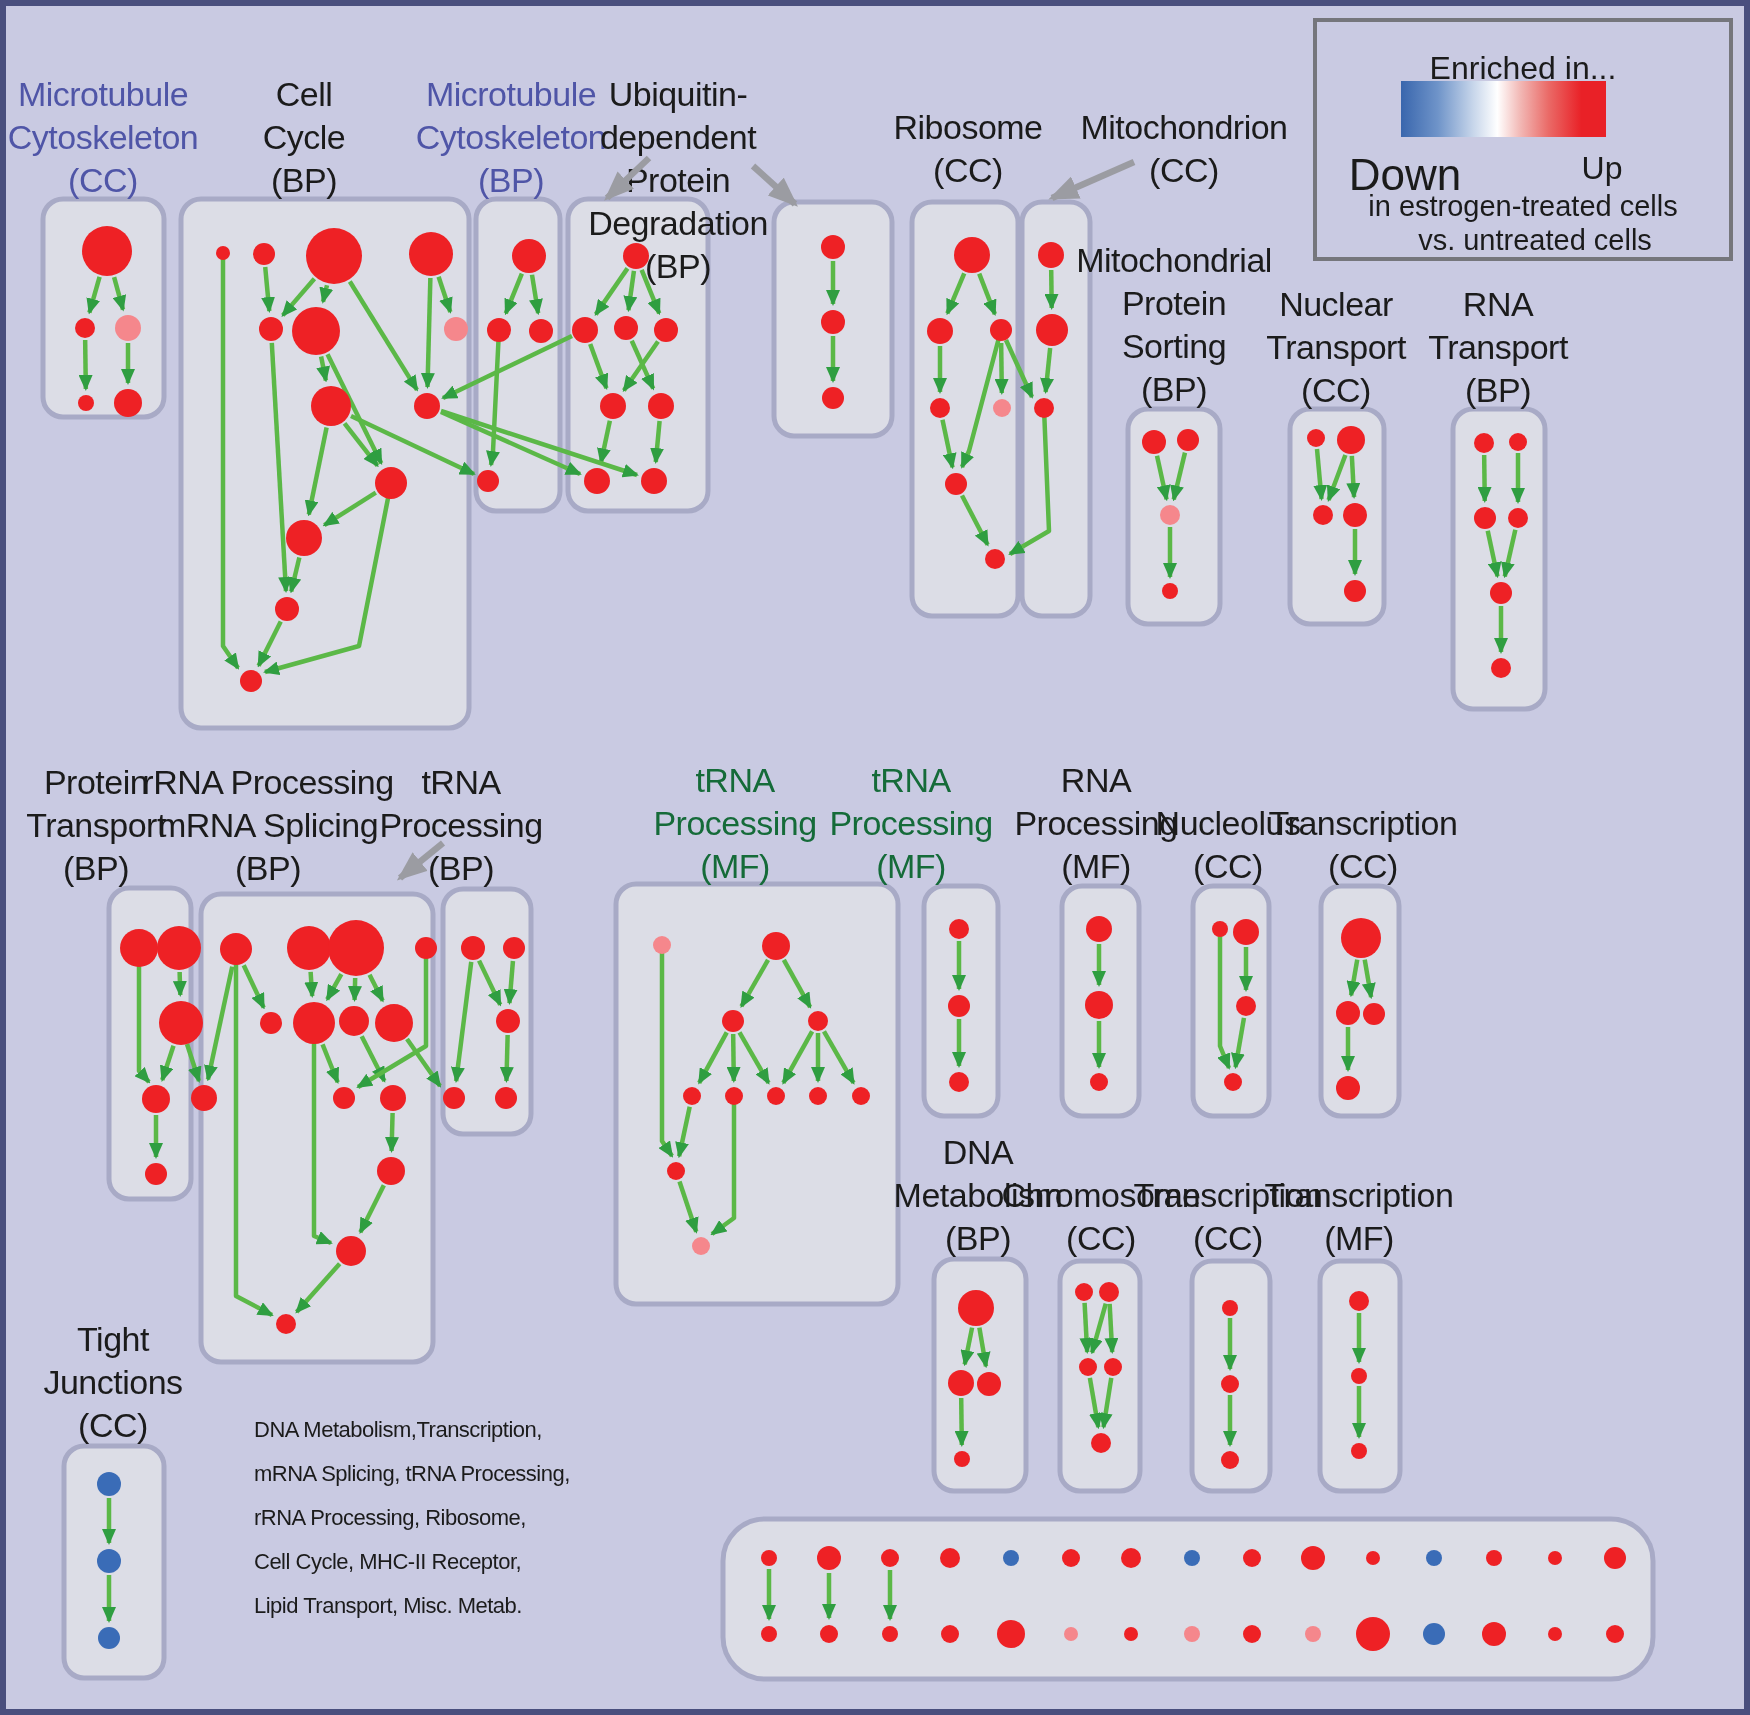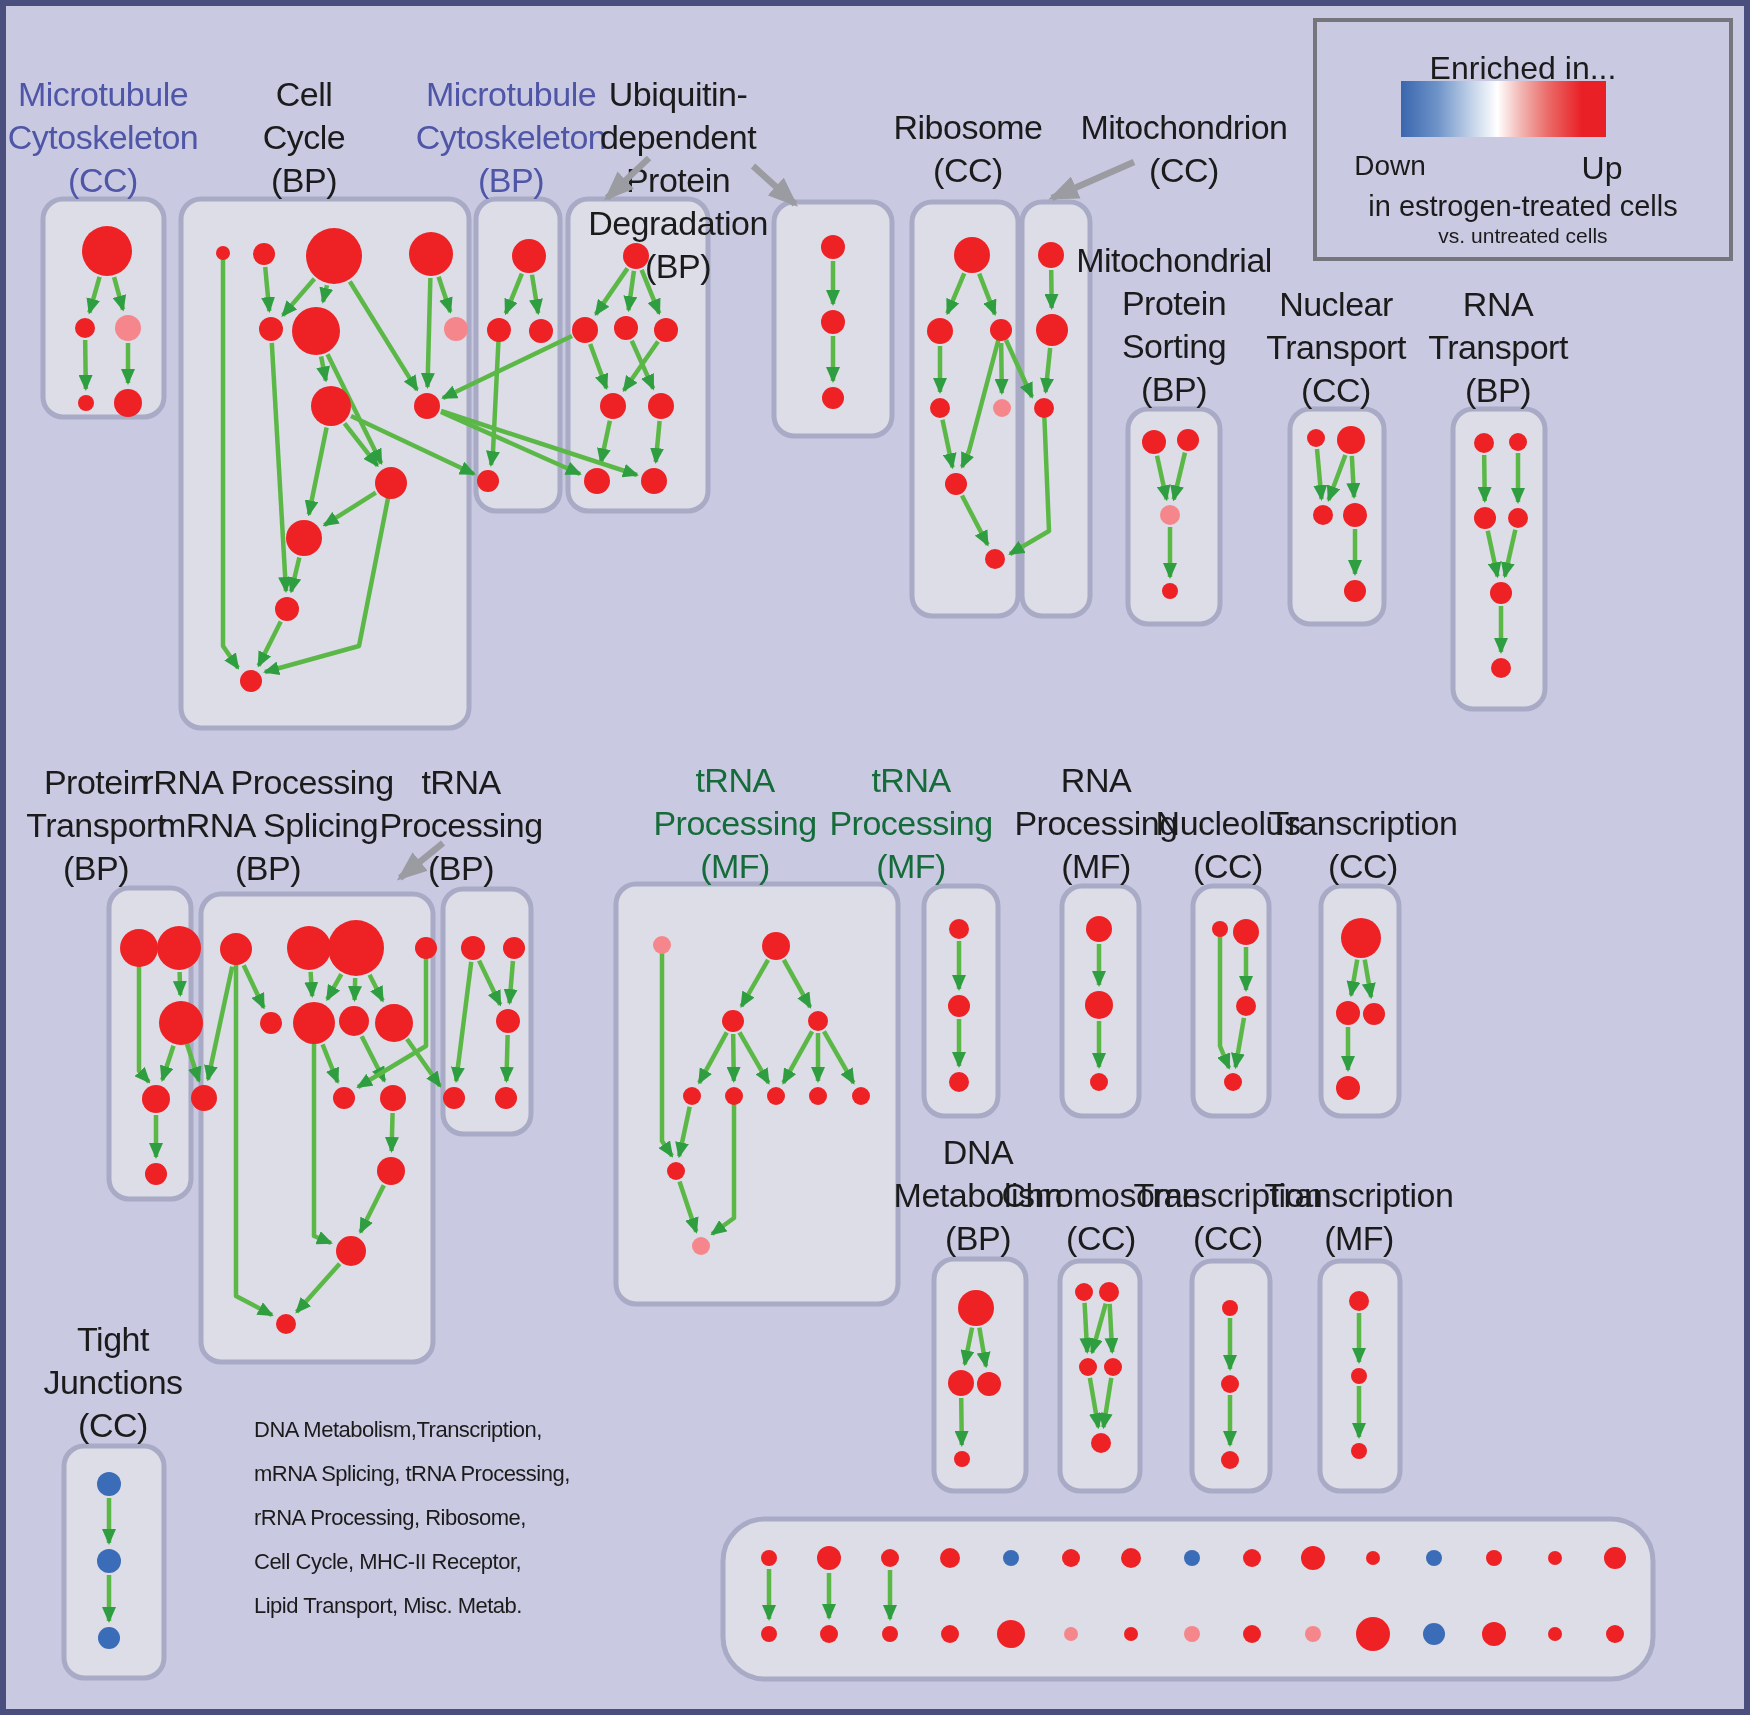--- a/index.html
+++ b/index.html
@@ -11,24 +11,24 @@
   #diagram{position:absolute;left:0;top:0;}
   #diagram text{font-family:"Liberation Sans", sans-serif; letter-spacing:-0.5px;}
   .overlay{position:absolute; color:#1b1b1b;}
   #legend-box{
     left:1307px; top:12px; width:420px; height:243px;
     border:4px solid #75767c; box-sizing:border-box;
   }
   #legend-title{position:absolute; width:100%; top:14px; text-align:center; font-size:32px;margin-top:14px;}
   #legend-bar{position:absolute; left:84px; top:59px; width:205px; height:56px;
     background:linear-gradient(90deg,#3966ad 0%,#6f94c9 18%,#c6d5ea 35%,#ffffff 47%,#f2b9b6 58%,#ea6a67 72%,#e92127 88%,#e92127 100%);}
-  #legend-down{position:absolute; left:73px; top:128px; transform:translateX(-50%); font-size:28px;}
+  #legend-down{position:absolute; left:88px; top:128px; transform:translateX(-50%); font-size:44px;}
   #legend-up{position:absolute; left:285px; top:128px; transform:translateX(-50%); font-size:32px;}
   #legend-sub1{position:absolute; width:100%; top:168px; text-align:center; font-size:29px;}
-  #legend-sub2{position:absolute; width:100%; top:202px; text-align:center; font-size:21px;}
+  #legend-sub2{position:absolute; width:100%; top:202px; text-align:center; font-size:29px;padding-left:12px;}
   #misc-text{left:248px; top:1402px; font-size:22px; line-height:44px; letter-spacing:-0.5px;}
 </style>
 </head>
 <body>
 
 <div id="figure">
   <svg id="diagram" width="1750" height="1715" viewBox="0 0 1750 1715">
       <defs>
         <marker id="ah-green" markerUnits="userSpaceOnUse" markerWidth="16" markerHeight="14" refX="14" refY="7" orient="auto">
           <polygon points="0,0 16,7 0,14" fill="#2f9e41"></polygon>

